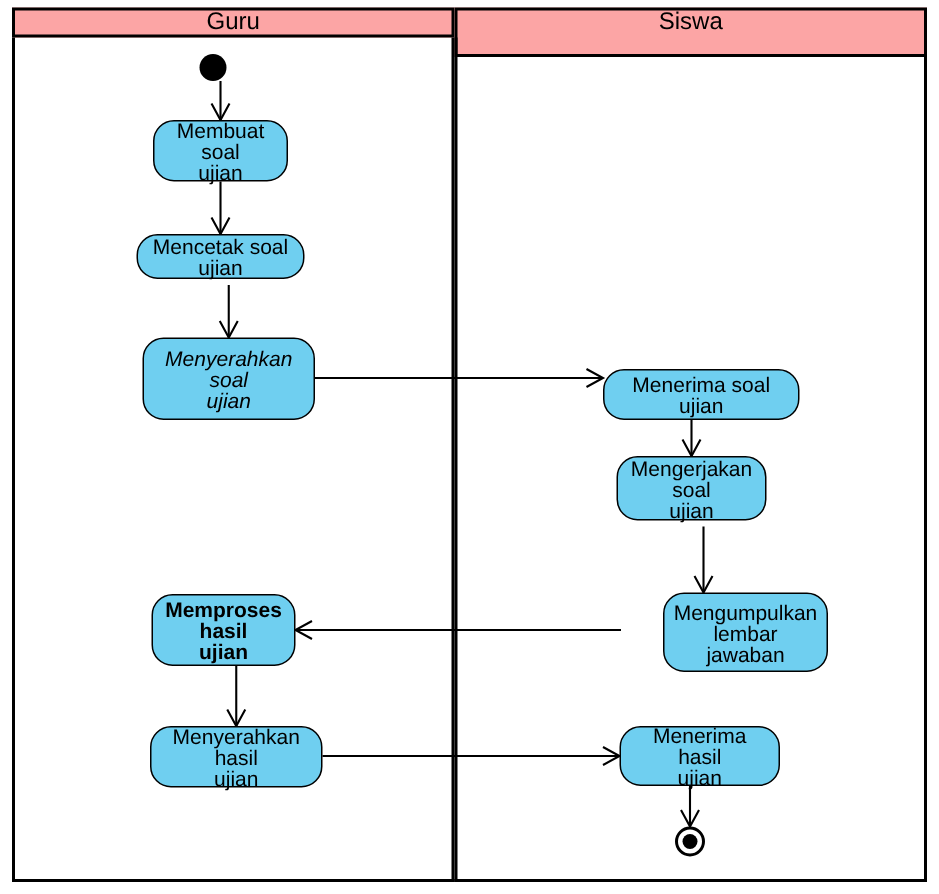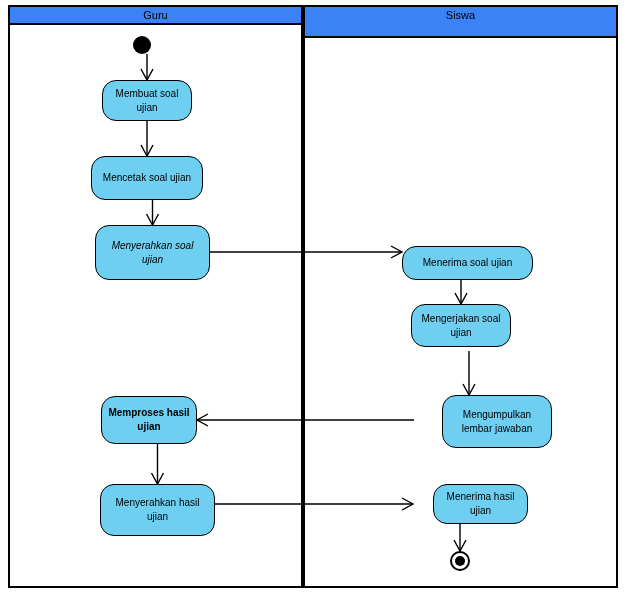--- a/index.html
+++ b/index.html
@@ -17,22 +17,22 @@
   #canvas {
     position: relative;
     width: 626px;
     height: 596px;
     background: #ffffff;
   }
   .lane-header {
     position: absolute;
     box-sizing: border-box;
     border: 2px solid #000000;
-    background: #3b82f6;
-    font-size: 11px;
+    background: #fca5a5;
+    font-size: 16px;
     color: #000000;
     text-align: center;
     line-height: 16px;
     white-space: nowrap;
     overflow: hidden;
   }
   .lane-body {
     position: absolute;
     box-sizing: border-box;
     border-left: 2px solid #000000;
@@ -44,21 +44,21 @@
   .activity {
     position: absolute;
     box-sizing: border-box;
     background: #6FCFF0;
     border: 1px solid #000000;
     border-radius: 14px;
     display: flex;
     align-items: center;
     justify-content: center;
     text-align: center;
-    font-size: 10px;
+    font-size: 14px;
     color: #000000;
     line-height: 14px;
     padding: 2px 6px;
     white-space: pre-line;
   }
   
   .initial-node {
     position: absolute;
     width: 18px;
     height: 18px;
@@ -131,37 +131,37 @@
       <polyline points="402,498 413,504 402,510" fill="none" stroke="#000" stroke-width="1.4"></polyline>
       <line x1="460" y1="524" x2="460" y2="551" stroke="#000" stroke-width="1.4"></line>
       <polyline points="454,540 460,551 466,540" fill="none" stroke="#000" stroke-width="1.4"></polyline>
     </svg>
 
   <div class="initial-node" id="node-start" style="left: 133px; top: 36px; width: 18px; height: 18px;"></div>
 
   <div class="activity" id="node-membuat-soal-ujian" style="left: 102px; top: 80px; width: 90px; height: 41px;">Membuat soal
 ujian</div>
 
-  <div class="activity" id="node-mencetak-soal-ujian" style="left: 91px; top: 156px; width: 112px; height: 44px;">Mencetak soal ujian</div>
+  <div class="activity" id="node-mencetak-soal-ujian" style="left: 91px; top: 156px; width: 112px; height: 30px;">Mencetak soal ujian</div>
 
   <div class="activity" id="node-menyerahkan-soal-ujian" style="left: 95px; top: 225px; width: 115px; height: 55px; font-style: italic;">Menyerahkan soal
 ujian</div>
 
   <div class="activity" id="node-menerima-soal-ujian" style="left: 402px; top: 232px; width: 131px; height: 34px; margin-top: 14px;">Menerima soal ujian</div>
 
   <div class="activity" id="node-mengerjakan-soal-ujian" style="left: 411px; top: 304px; width: 100px; height: 43px;">Mengerjakan soal
 ujian</div>
 
   <div class="activity" id="node-mengumpulkan-lembar-jawaban" style="left: 414px; top: 395px; width: 110px; height: 53px; margin-left: 28px;">Mengumpulkan
 lembar jawaban</div>
 
   <div class="activity" id="node-memproses-hasil-ujian" style="left: 101px; top: 396px; width: 96px; height: 48px; font-weight: bold;">Memproses hasil
 ujian</div>
 
-  <div class="activity" id="node-menyerahkan-hasil-ujian" style="left: 100px; top: 484px; width: 115px; height: 52px;">Menyerahkan hasil
+  <div class="activity" id="node-menyerahkan-hasil-ujian" style="left: 100px; top: 484px; width: 115px; height: 41px;">Menyerahkan hasil
 ujian</div>
 
-  <div class="activity" id="node-menerima-hasil-ujian" style="left: 433px; top: 484px; width: 95px; height: 40px;">Menerima hasil
+  <div class="activity" id="node-menerima-hasil-ujian" style="left: 413px; top: 484px; width: 107px; height: 40px;">Menerima hasil
 ujian</div>
 
   <div class="final-node" id="node-end" style="left: 450px; top: 551px; width: 20px; height: 20px;"></div>
 
 </div>
 
 </body></html>

